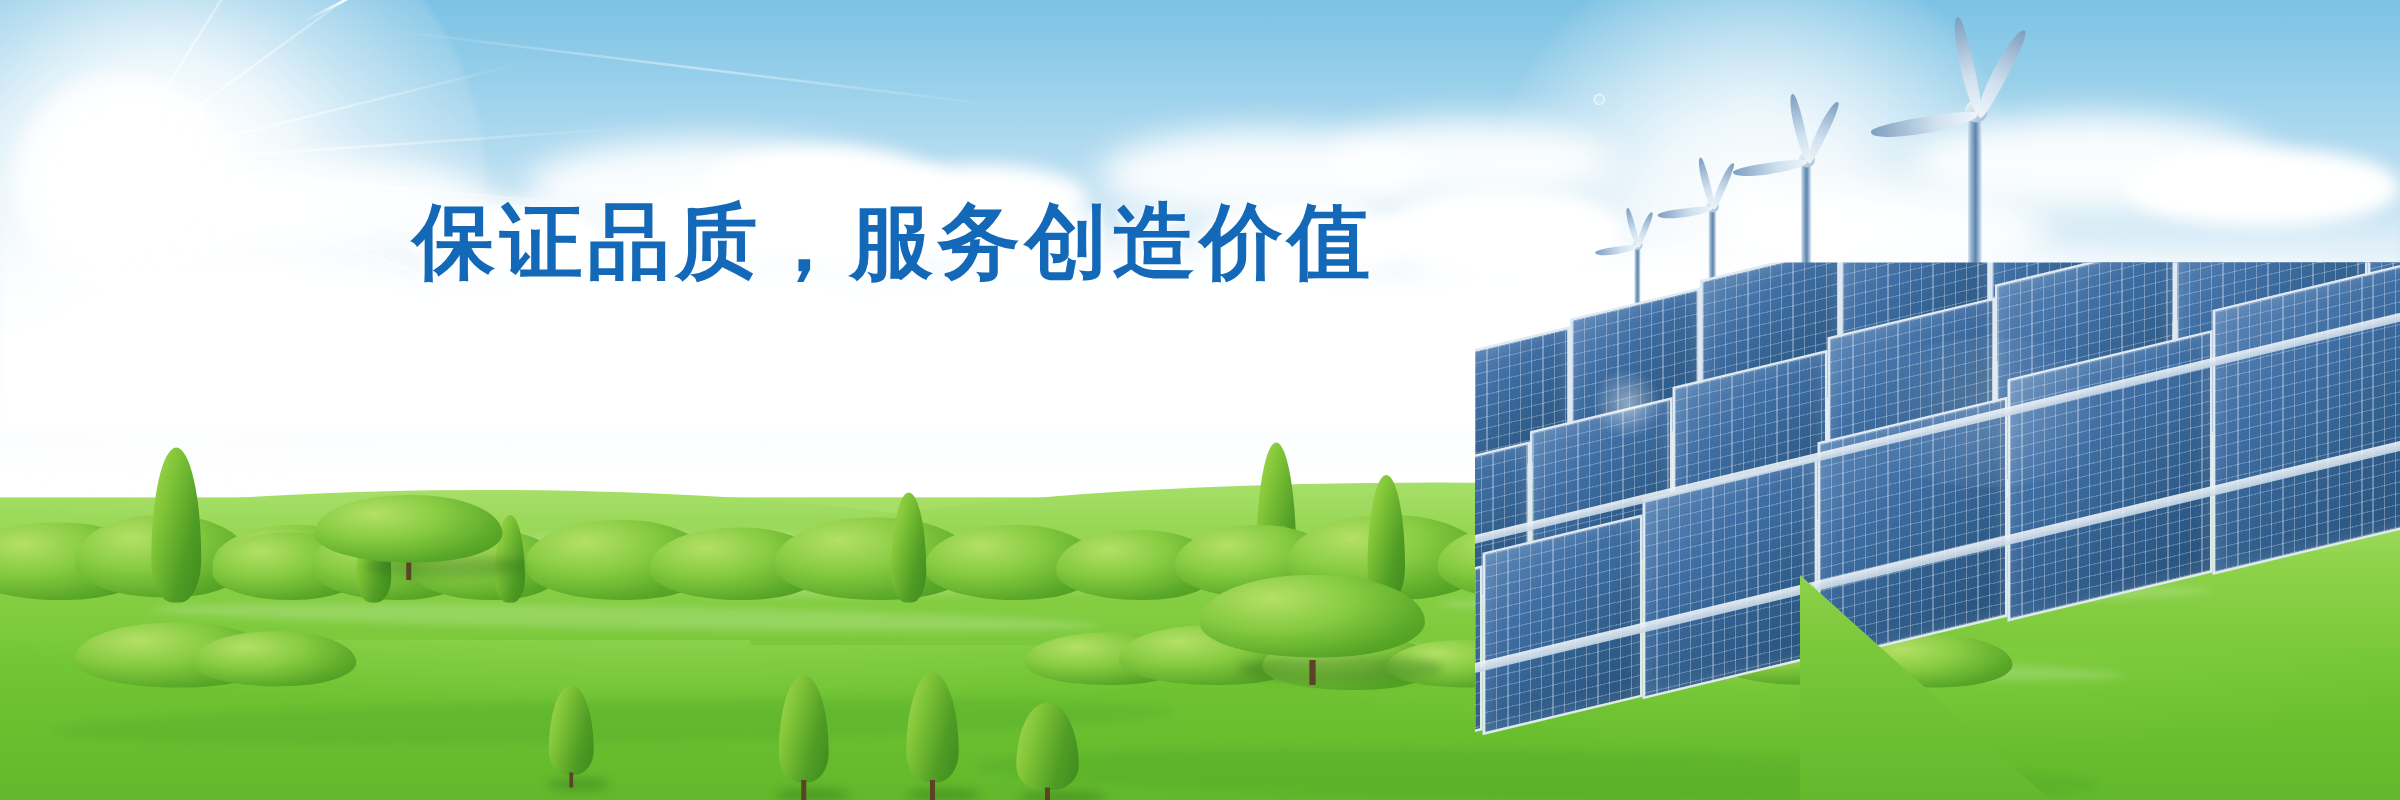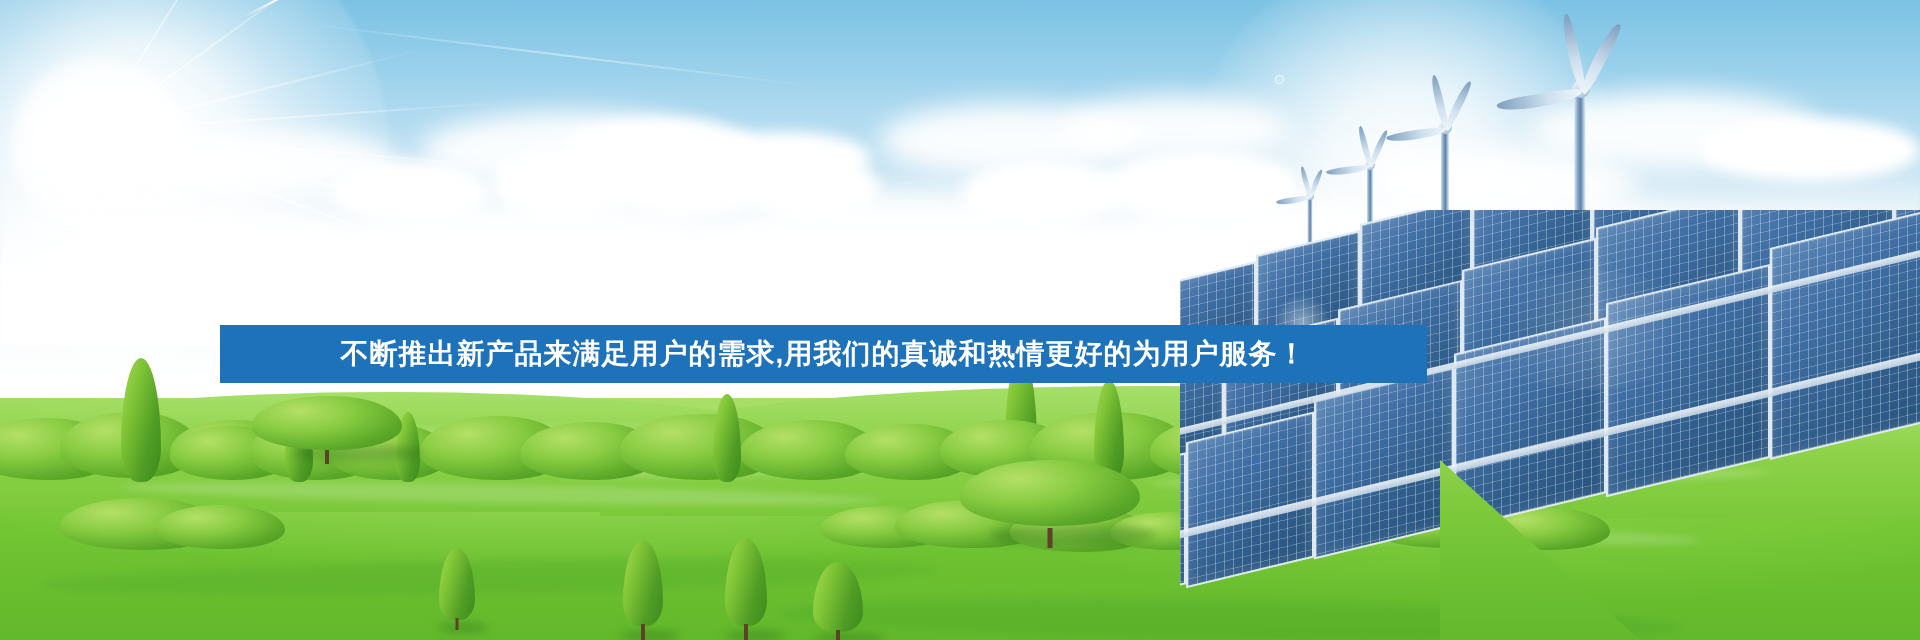--- a/index.html
+++ b/index.html
@@ -380,18 +380,16 @@
 
     <div class="frame-bar" style="left:-10px;top:128px;width:770px;height:7px;transform:skewY(-13.5deg);opacity:.9;"></div>
     <div class="frame-bar" style="left:-60px;top:234px;width:840px;height:8px;transform:skewY(-13.5deg);opacity:.9;"></div>
 
     <div class="panel-gleam" style="left:94px;top:85px;width:56px;height:56px;"></div>
     <div class="panel-gleam" style="left:300px;top:60px;width:220px;height:120px;opacity:.35;"></div>
   </div>
 
   <div class="hill" style="left:1440px;bottom:0;width:200px;height:180px;clip-path:polygon(0 0,100% 100%,0 100%);"></div>
 
-
-  <div class="subbar">
-    <span class="subbar-text">不断推出新产品来满足用户的需求,用我们的真诚和热情更好的为用户服务！</span>
-  </div>
+  <div class="headline">保证品质，服务创造价值</div>
+
 
 </div>
 
 </body></html>

